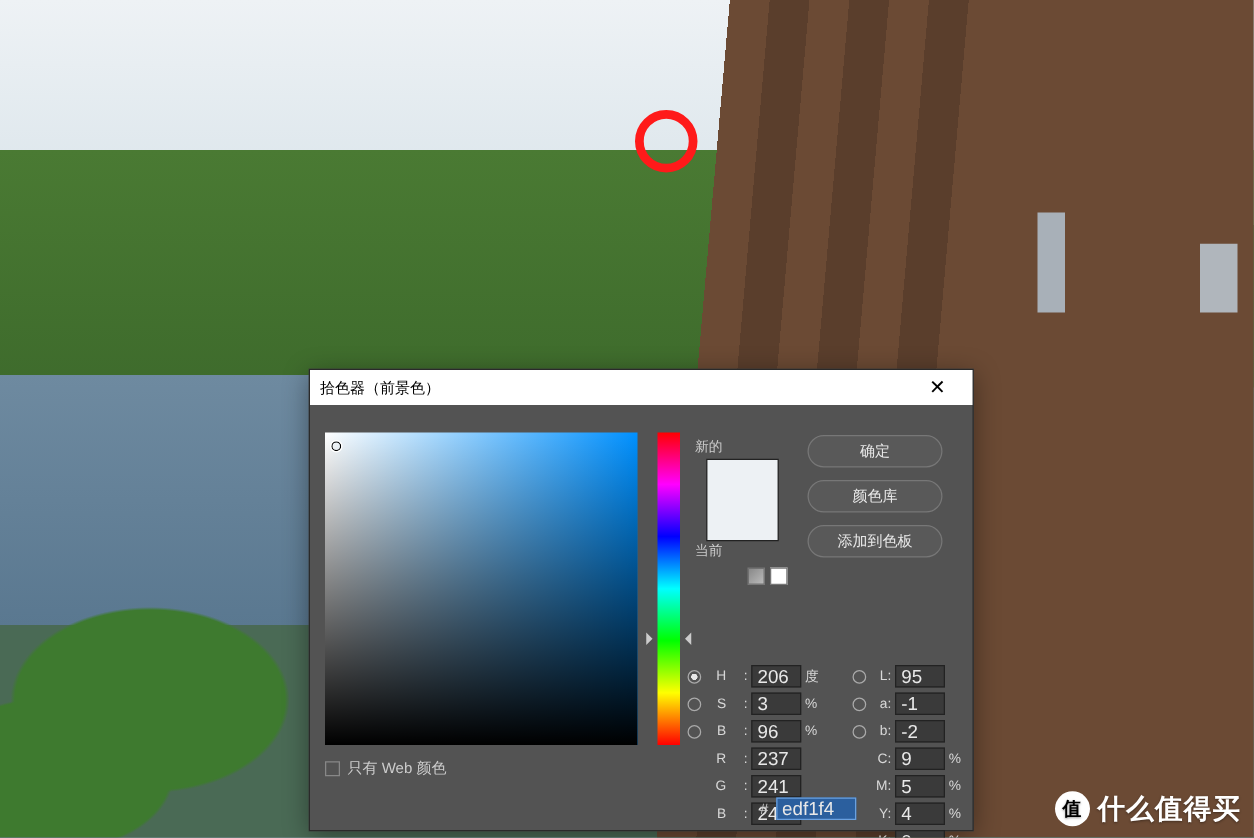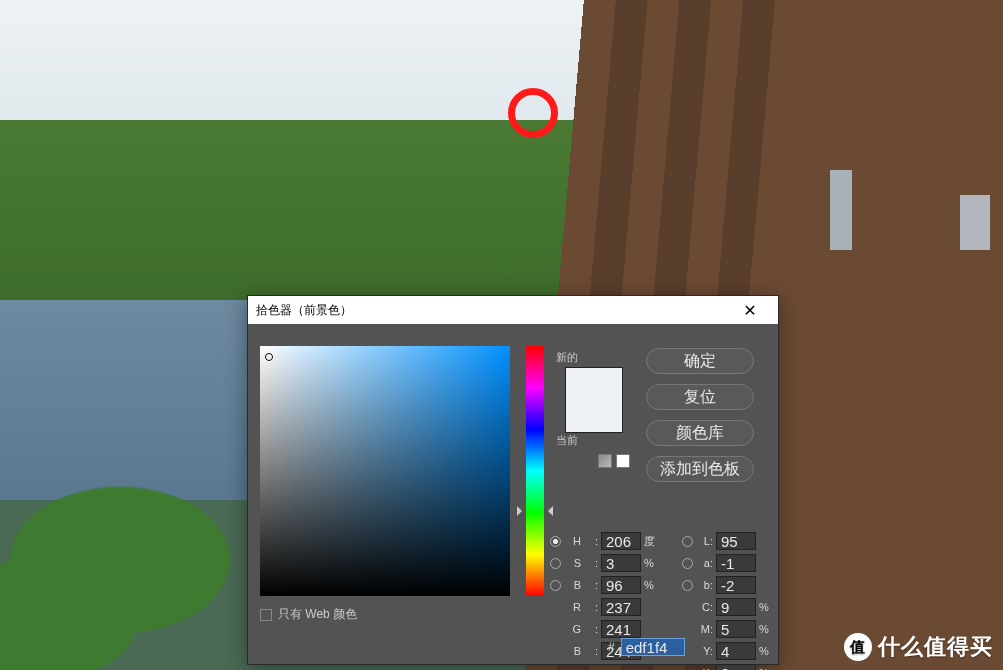--- a/index.html
+++ b/index.html
@@ -98,21 +98,21 @@
   .swatches { width:58px; height:66px; border:1px solid #222; margin:0 auto; display:flex; flex-direction:column; }
   .swatch { flex:1; }
   .swatch.new { background:#edf1f4; }
   .swatch.cur { background:#edf1f4; }
   .cube-row { display:flex; justify-content:flex-end; gap:4px; margin: 6px 2px 0 0; }
   .cube { width:14px; height:14px; border:1px solid #777; }
   
   .btn-col { margin-left: 14px; width:108px; display:flex; flex-direction:column; gap:10px; padding-top:2px;}
   .btn {
     height:26px; border:1px solid #777; border-radius:13px;
-    background:#595959; color:#e8e8e8; font-size:16px;
+    background:#595959; color:#e8e8e8; font-size:12px;
     display:flex; align-items:center; justify-content:center; cursor:pointer;
   }
   
   .inputs {
     position:absolute; left: 302px; top: 196px;
     display:grid;
     grid-template-columns: 14px 14px 14px 40px 14px 18px 14px 14px 40px 14px;
     column-gap: 3px; row-gap: 4px;
     align-items:center;
   }
@@ -179,21 +179,20 @@
         <div class="swatch-label">当前</div>
       </div>
       <div class="cube-row">
         <span class="cube" style="background:linear-gradient(135deg,#888,#bbb);"></span>
         <span class="cube" style="background:#fff;"></span>
       </div>
     </div>
 
     <div class="btn-col">
       <div class="btn">确定</div>
-      <div class="btn">复位</div>
       <div class="btn">颜色库</div>
       <div class="btn">添加到色板</div>
     </div>
 
     <div class="inputs">
 
       <span class="radio on"></span>
       <span class="lbl">H</span>
       <span class="lbl colon"></span>
       <input class="fld" value="206" style="">

